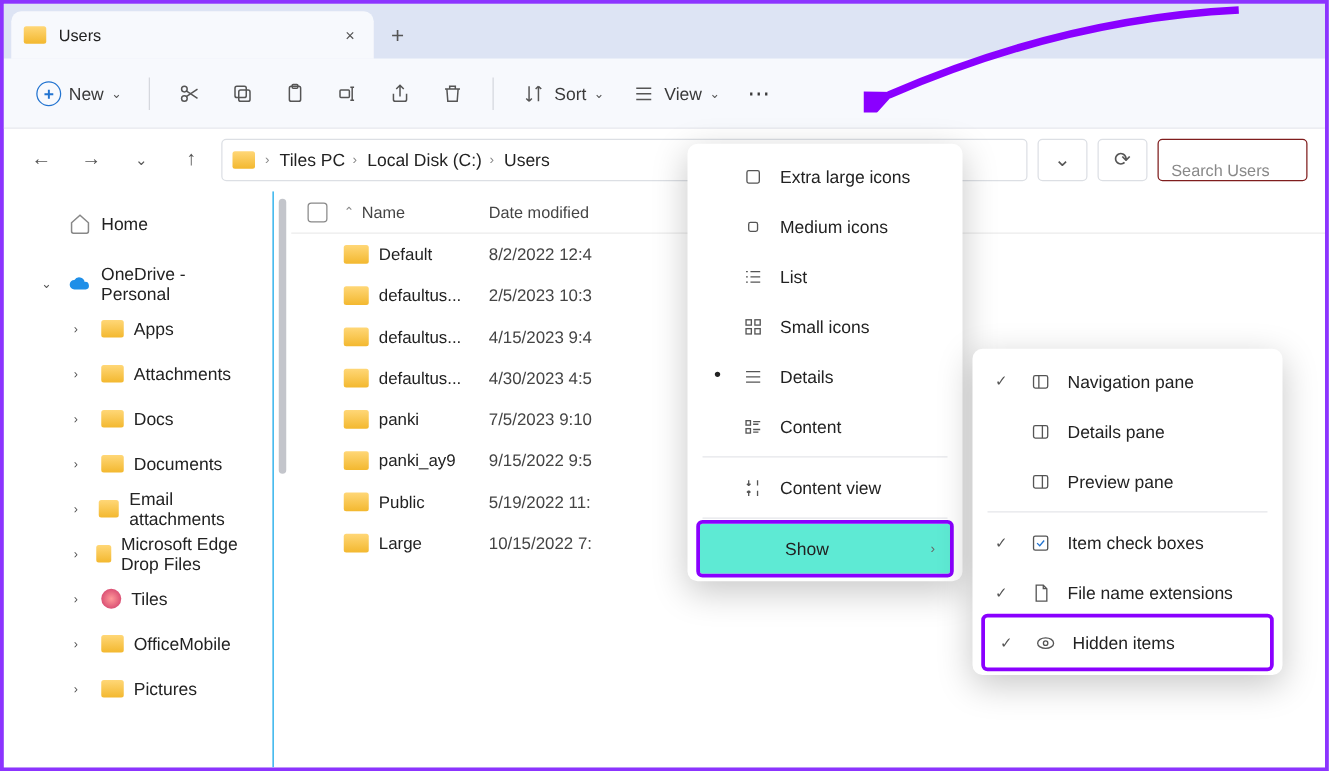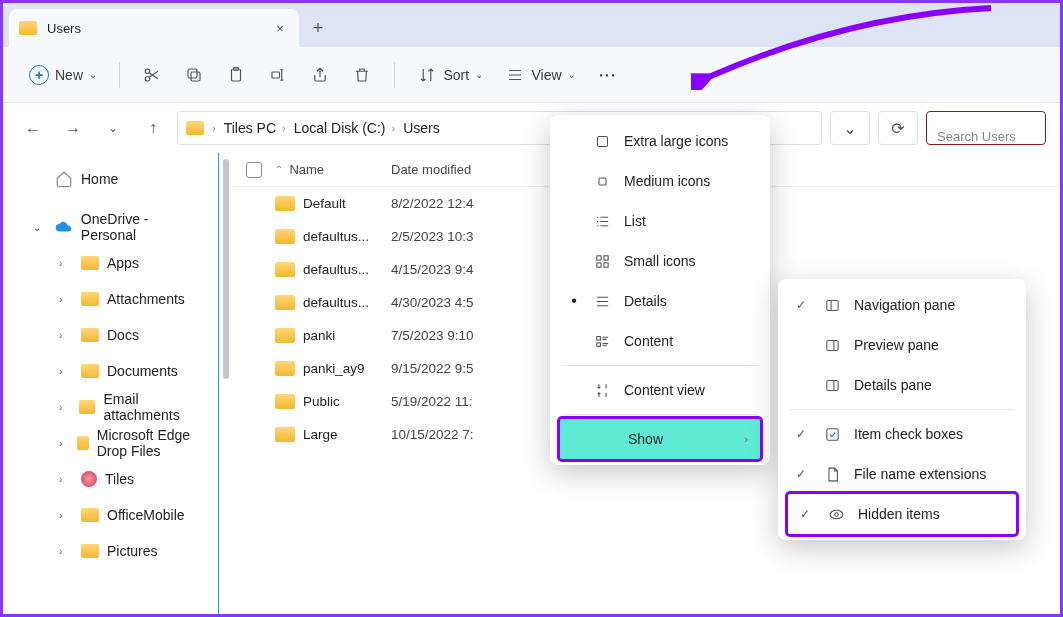--- a/index.html
+++ b/index.html
@@ -435,31 +435,31 @@
         <span>Navigation pane</span>
       </div>
       <div class="mitem ">
         <span class="chk2"></span>
         <span class="micn">
           <svg viewBox="0 0 24 24">
             <rect x="4" y="5" width="16" height="14" rx="2"></rect>
             <path d="M14 5v14"></path>
           </svg>
         </span>
-        <span>Preview pane</span>
+        <span>Details pane</span>
       </div>
       <div class="mitem ">
         <span class="chk2"></span>
         <span class="micn">
           <svg viewBox="0 0 24 24">
             <rect x="4" y="5" width="16" height="14" rx="2"></rect>
             <path d="M14 5v14"></path>
           </svg>
         </span>
-        <span>Details pane</span>
+        <span>Preview pane</span>
       </div>
     </div>
   <div class="mdiv"></div>
   <div id="sm2">
       <div class="mitem ">
         <span class="chk2">✓</span>
         <span class="micn">
           <svg viewBox="0 0 24 24">
             <rect x="4" y="4" width="16" height="16" rx="2"></rect>
             <path d="M8 12l3 3 5-6" stroke="#2374d0"></path>

